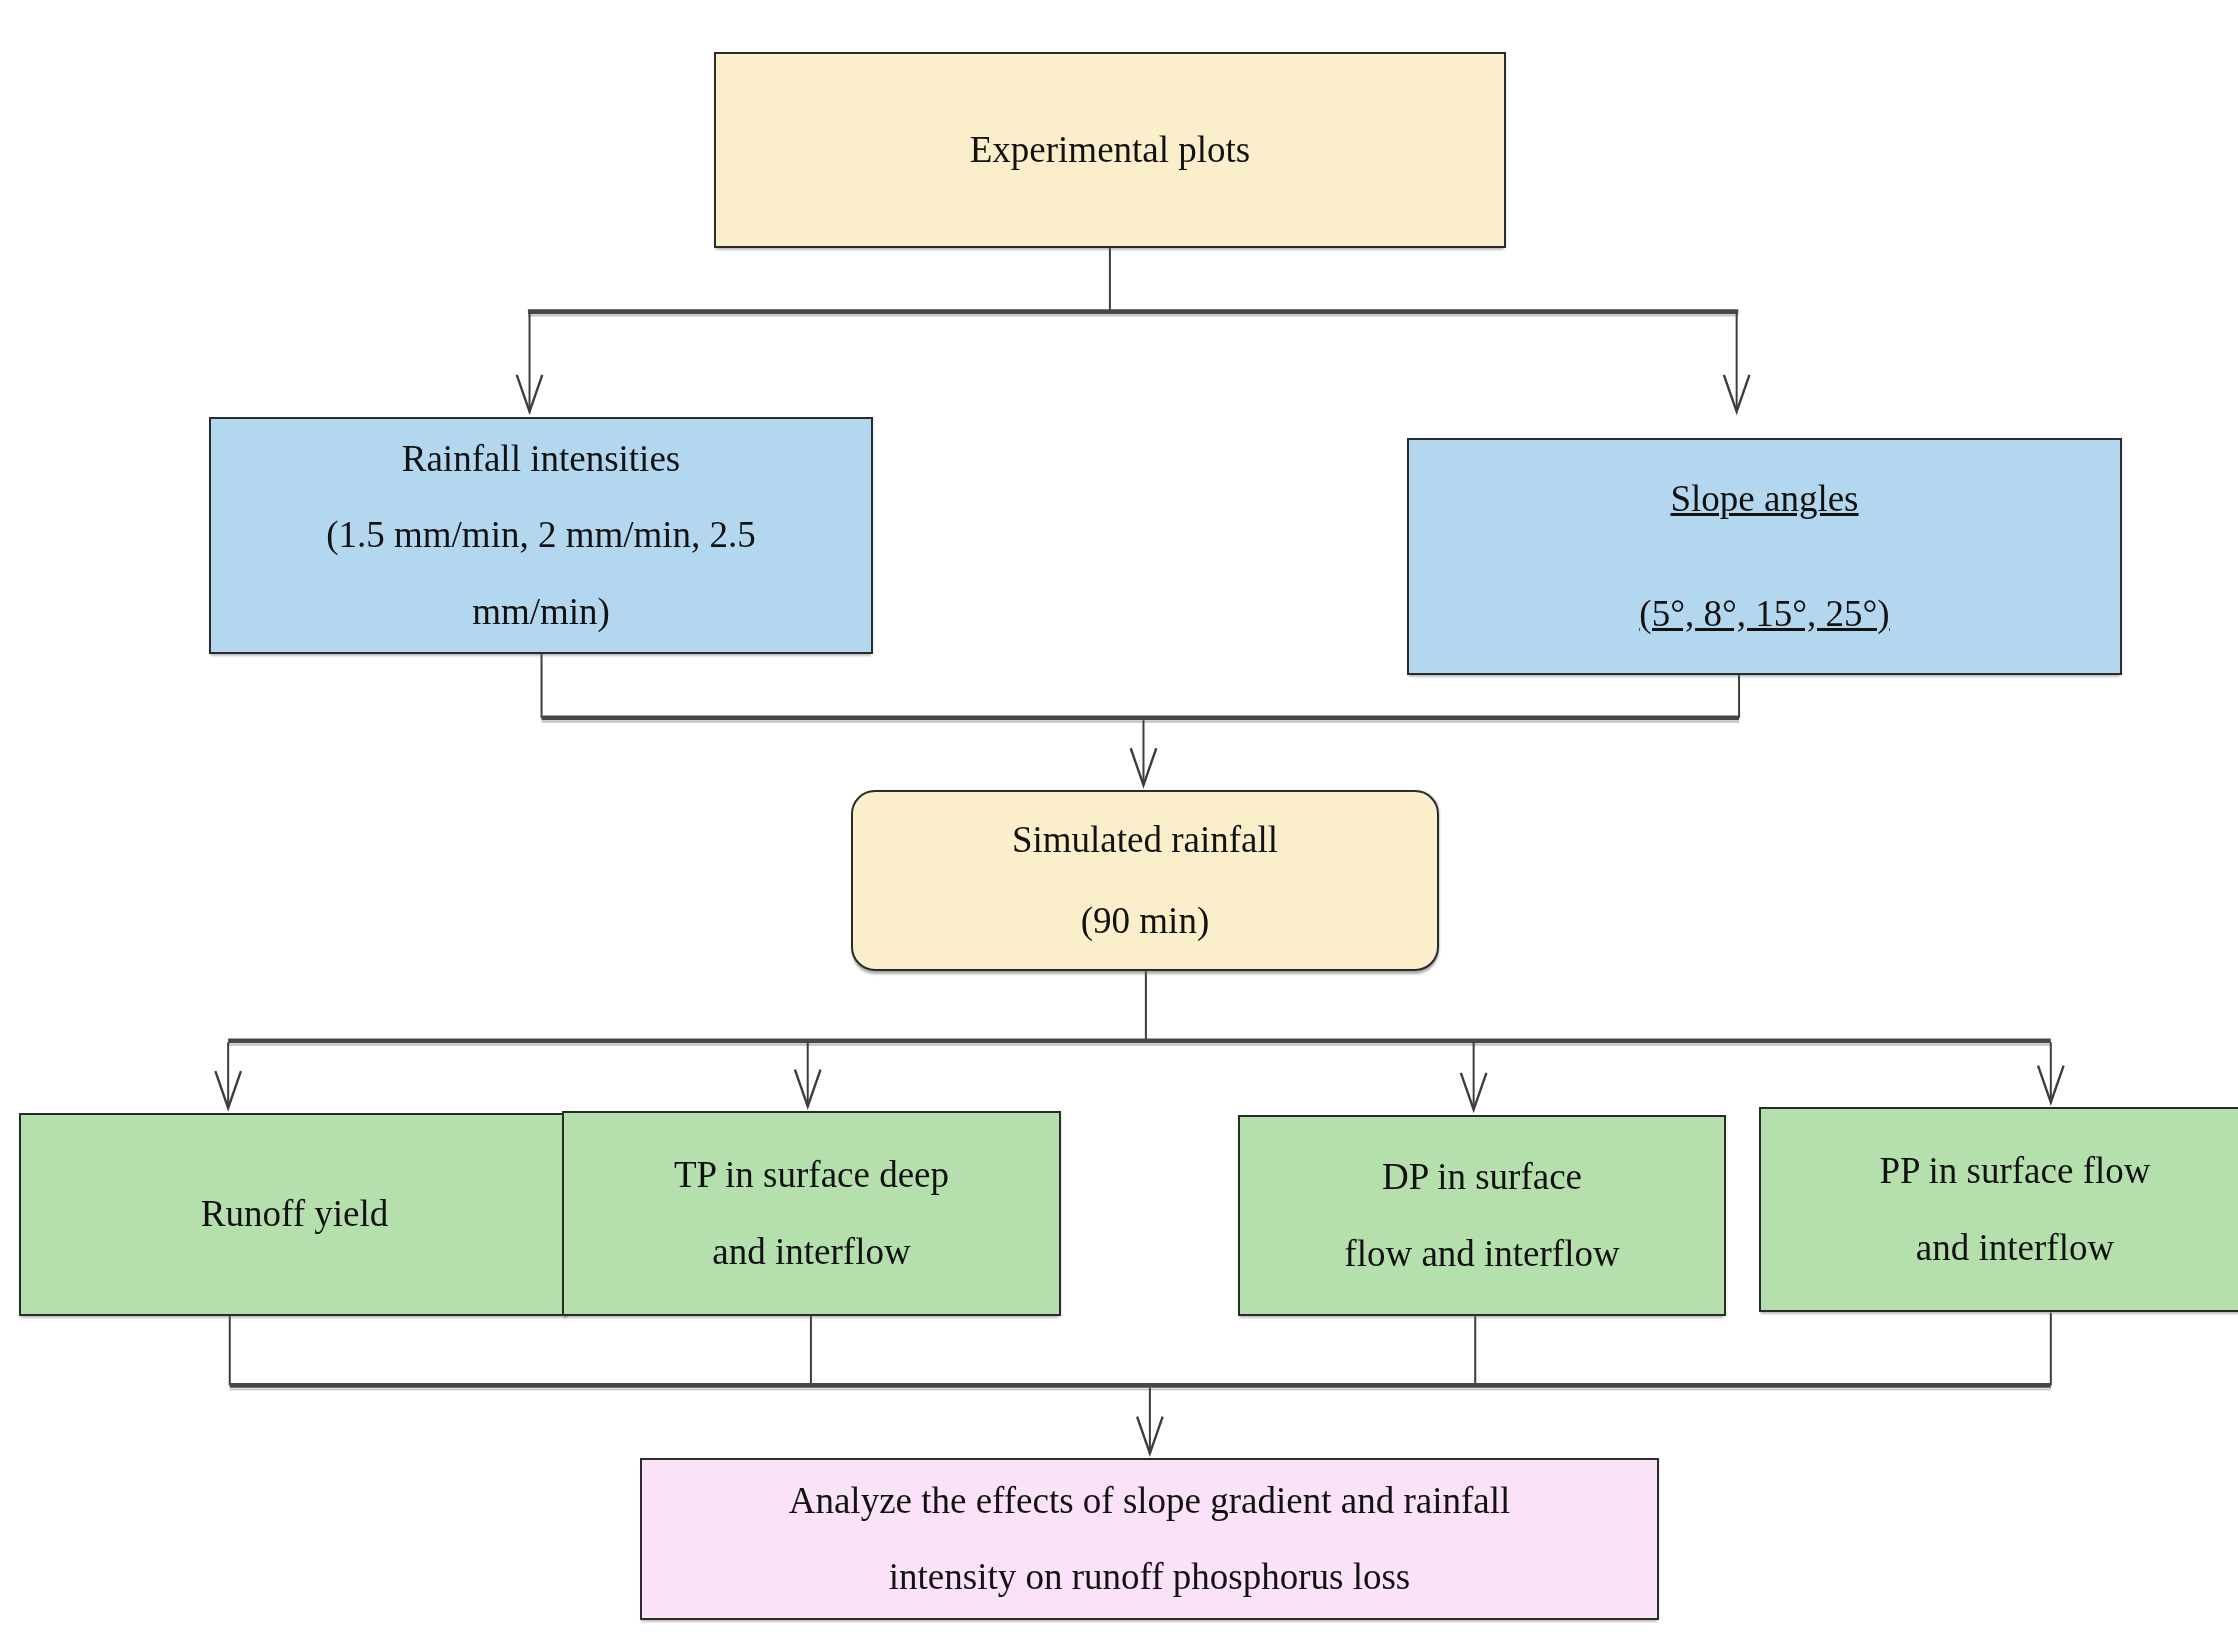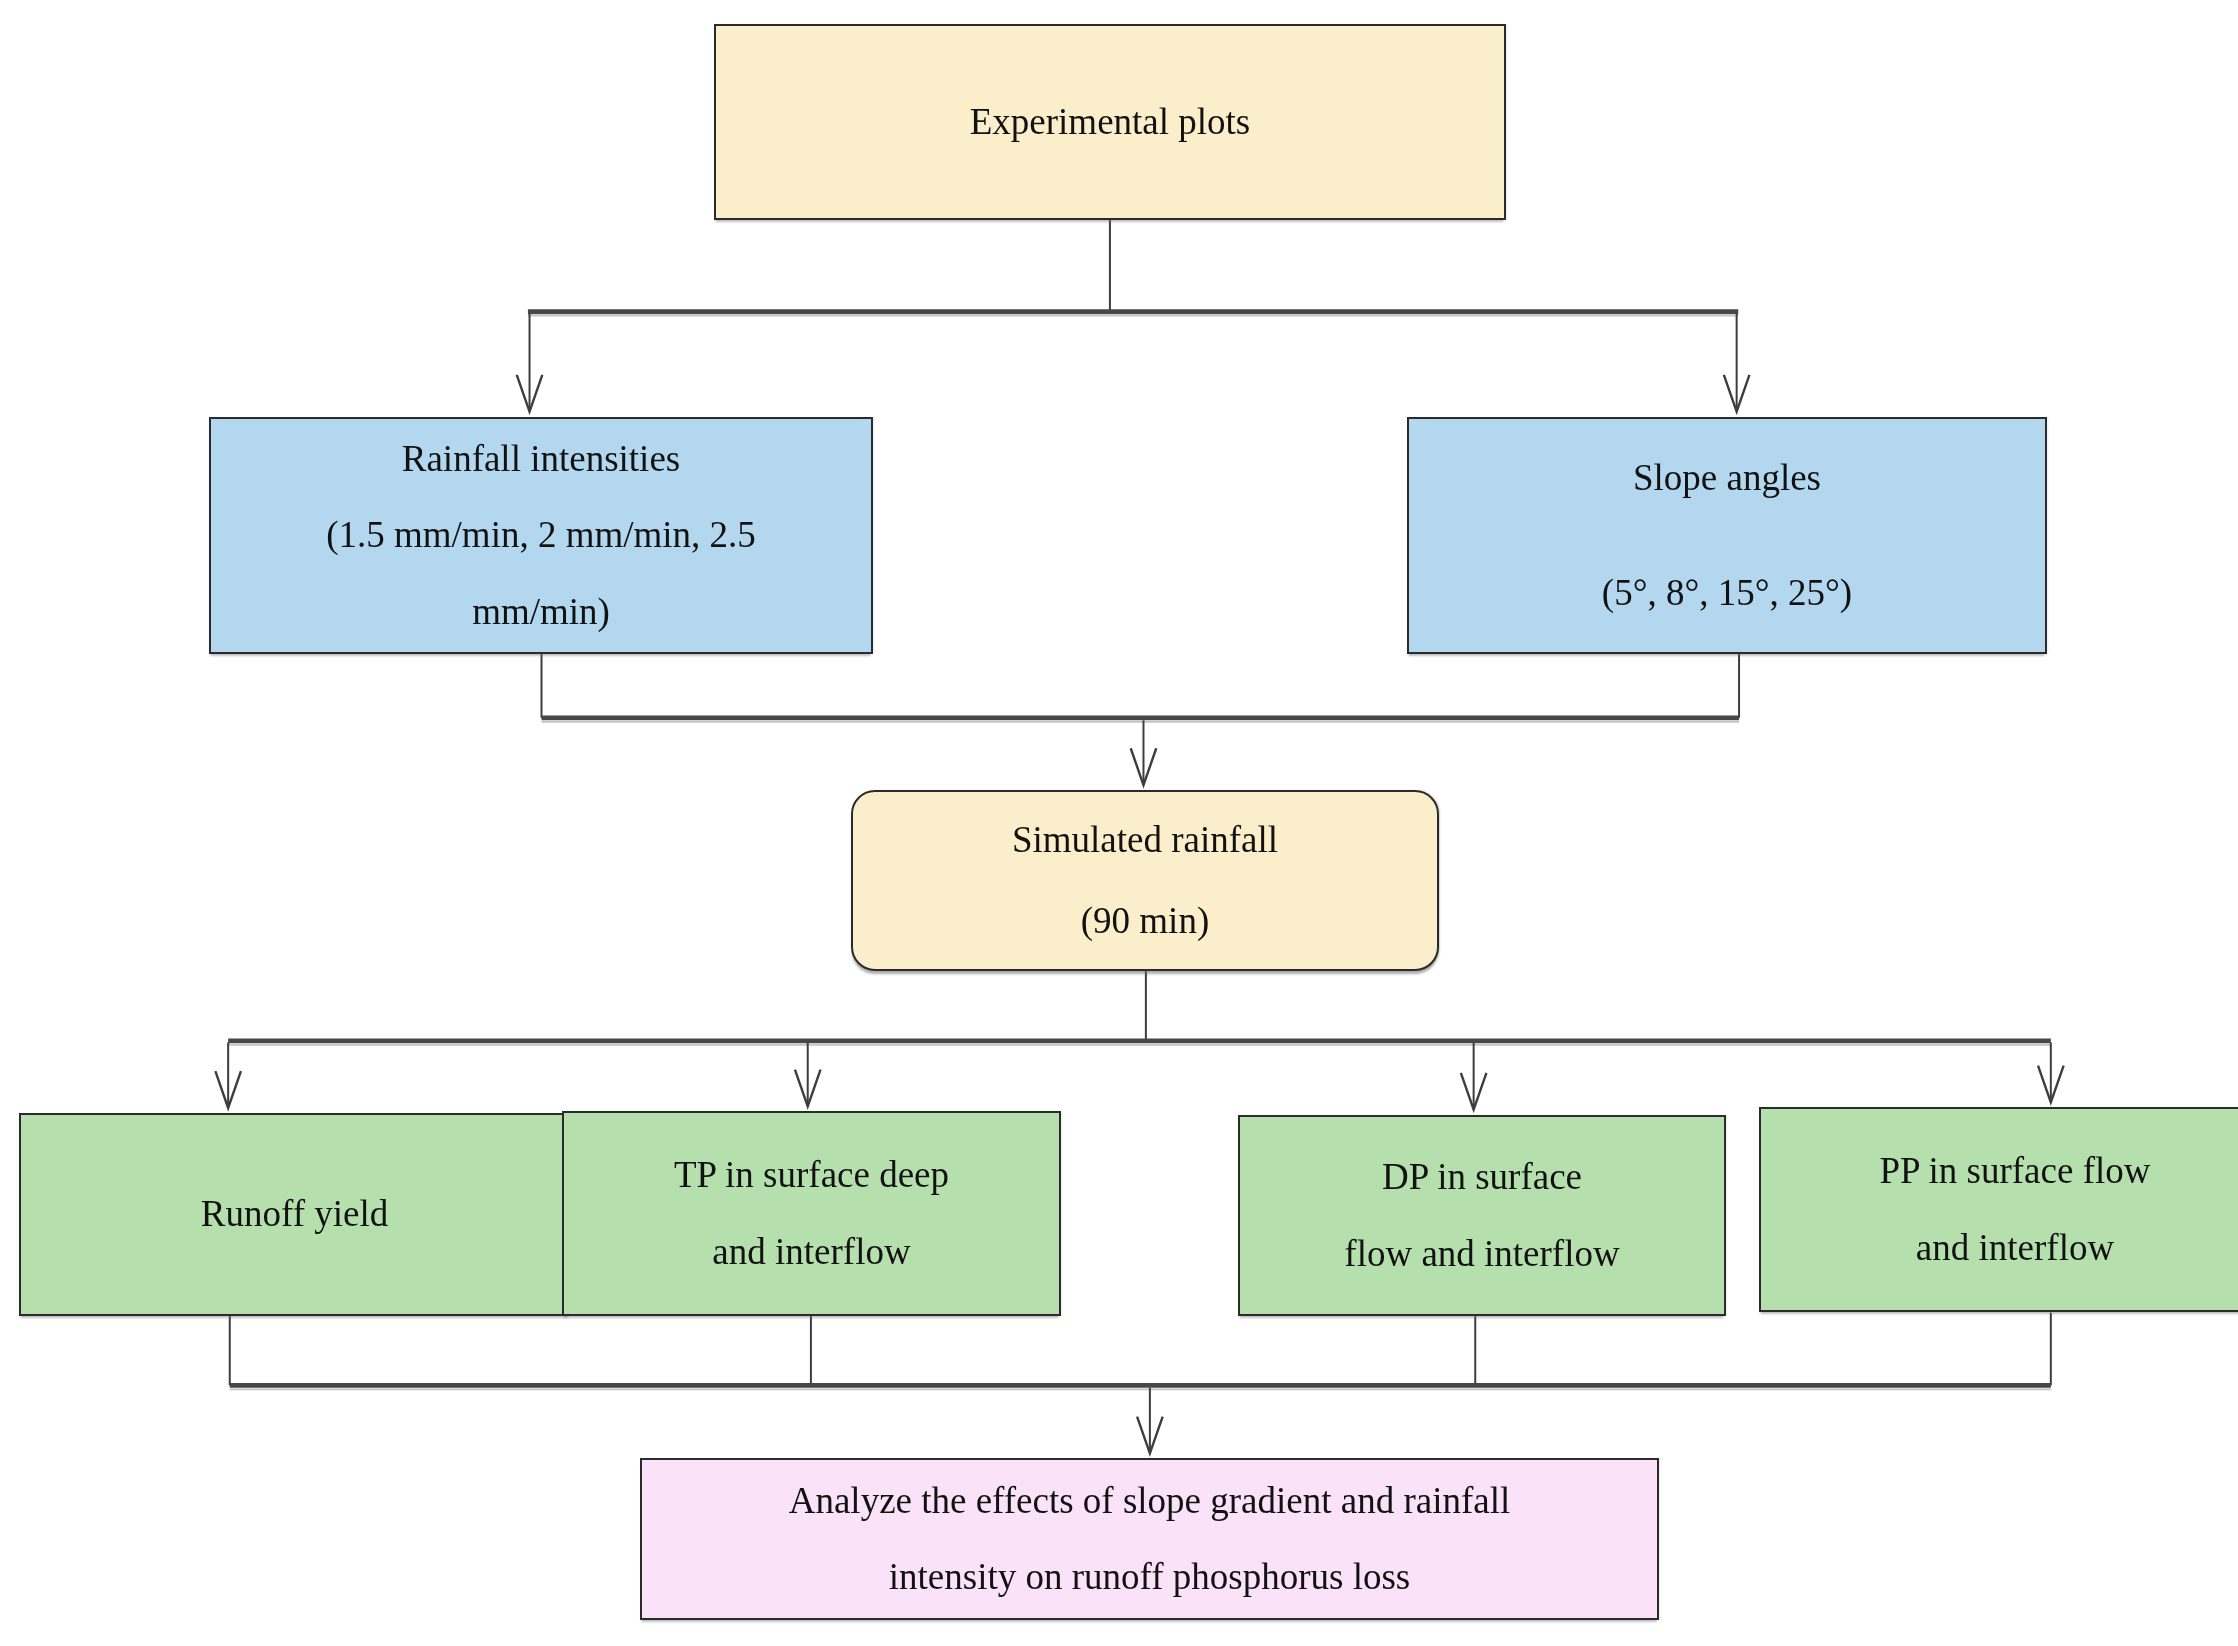--- a/index.html
+++ b/index.html
@@ -26,21 +26,21 @@
     justify-content: center;
     text-align: center;
     color: #121212;
     font-size: 37px;
     line-height: 1.25;
     box-shadow: 0 4px 2.4px -1.6px rgba(110,110,110,0.55), 1.6px 0 1.6px -0.8px rgba(140,140,140,0.35);
   }
   .node .ln { display: block; white-space: nowrap; }
   .gap38 { gap: 30px; }
   .gap42 { gap: 34px; }
-  .gap48 { gap: 38px; }
+  .gap48 { gap: 38px; margin-top: 28px; }
   .gap85 { gap: 68px; }
   .thin   { stroke: #3d3d3d; stroke-width: 2.5; fill: none; }
   .bar    { stroke: #474747; stroke-width: 6; fill: none; }
   .bar-hl { stroke: #c4c4c4; stroke-width: 2; fill: none; }
 </style>
 </head>
 <body>
 
 <div class="canvas">
 
@@ -83,21 +83,21 @@
   <div class="node gap48" style="left: 714px; top: 24px; width: 792px; height: 196px; background-color: rgb(251, 238, 203);">
     <span class="ln">Experimental plots</span>
   </div>
 
   <div class="node gap38" style="left: 209px; top: 417px; width: 664px; height: 237px; background-color: rgb(179, 215, 238);">
     <span class="ln">Rainfall intensities</span>
     <span class="ln">(1.5 mm/min, 2 mm/min, 2.5</span>
     <span class="ln">mm/min)</span>
   </div>
 
-  <div class="node gap85" style="left: 1407px; top: 417px; width: 640px; height: 237px; background-color: rgb(179, 215, 238);">
+  <div class="node gap85" style="left: 1407px; top: 438px; width: 715px; height: 237px; background-color: rgb(179, 215, 238); text-decoration: underline;">
     <span class="ln">Slope angles</span>
     <span class="ln">(5°, 8°, 15°, 25°)</span>
   </div>
 
   <div class="node gap42" style="left: 851px; top: 790px; width: 588px; height: 181px; background-color: rgb(251, 238, 203); border-radius: 24px;">
     <span class="ln">Simulated rainfall</span>
     <span class="ln">(90 min)</span>
   </div>
 
   <div class="node" style="left: 19px; top: 1113px; width: 551px; height: 203px; background-color: rgb(182, 223, 174);">

